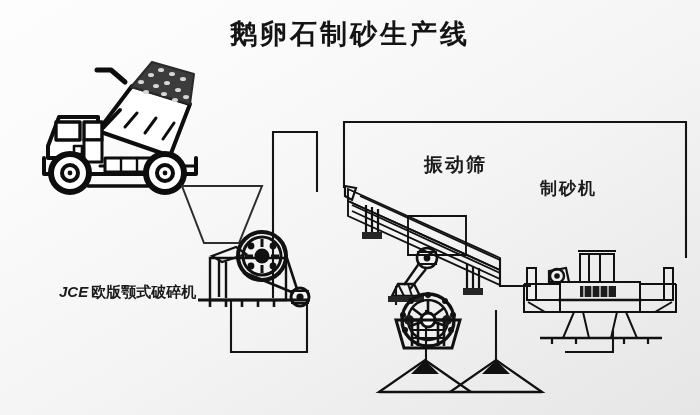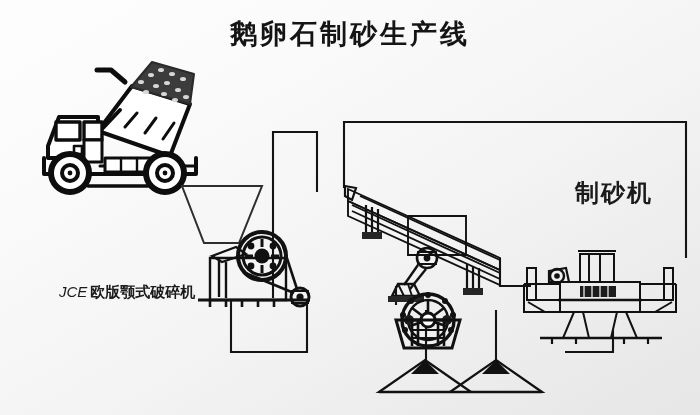--- a/index.html
+++ b/index.html
@@ -22,24 +22,24 @@
     font-weight:bold;
     white-space:nowrap;
     letter-spacing:1px;
     -webkit-font-smoothing:antialiased;
   }
   #title{
     left:0;top:16px;width:700px;text-align:center;
     font-size:27px;letter-spacing:3px;font-weight:bold;color:#141414;
   }
   #lbl-screen{left:424px;top:152px;font-size:19px;letter-spacing:2px;}
-  #lbl-sandmaker{left:540px;top:177px;font-size:24px;letter-spacing:2px;margin-left:35px;}
+  #lbl-sandmaker{left:540px;top:177px;font-size:17px;letter-spacing:2px;}
   #lbl-washer{left:333px;top:344px;font-size:19px;letter-spacing:2px;}
   #lbl-crusher{left:59px;top:283px;font-size:15px;letter-spacing:0px;}
-  #lbl-crusher .jce{font-style:italic;font-weight:normal;letter-spacing:0px;margin-right:3px;}
+  #lbl-crusher .jce{font-style:italic;font-weight:bold;letter-spacing:0px;margin-right:3px;}
 </style>
 </head>
 <body>
 
 <div id="stage">
 
   <svg viewBox="0 0 700 415" xmlns="http://www.w3.org/2000/svg">
 
     <g fill="none" stroke="#141414" stroke-width="2.1" stroke-linecap="butt" stroke-linejoin="miter">
 
@@ -302,20 +302,21 @@
       <path d="M425,360 L471,392 L379,392 Z"></path>
       <path d="M425,360 L439,374 L411,374 Z" fill="#111111" stroke="none"></path>
       <path d="M496,360 L542,392 L450,392 Z"></path>
       <path d="M496,360 L510,374 L482,374 Z" fill="#111111" stroke="none"></path>
       <path d="M379,392 L542,392" stroke-width="2.4"></path>
     </g>
   </svg>
 
   <div class="lbl" id="title">鹅卵石制砂生产线</div>
 
+  <div class="lbl" id="lbl-screen">振动筛</div>
 
   <div class="lbl" id="lbl-sandmaker">制砂机</div>
 
 
   <div class="lbl" id="lbl-crusher">
     <span class="jce">JCE</span><span>欧版颚式破碎机</span>
   </div>
 
 </div>
 

